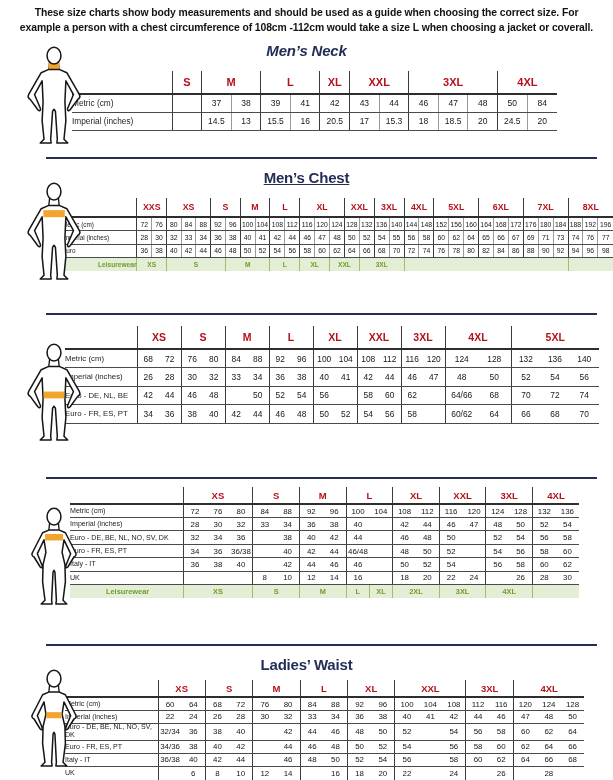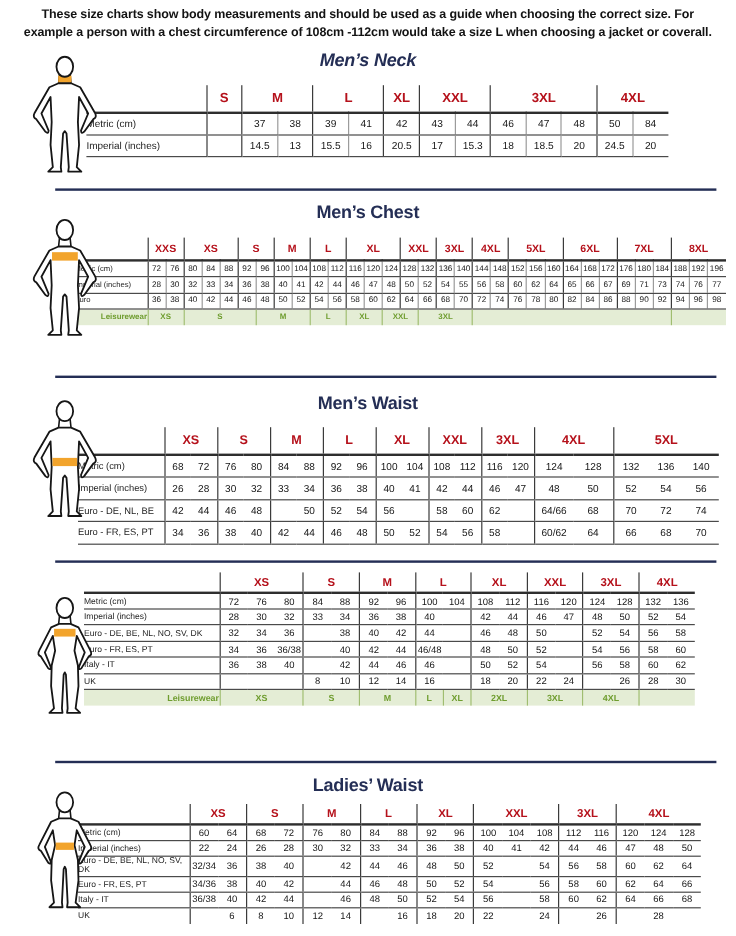--- a/index.html
+++ b/index.html
@@ -21,21 +21,21 @@
   td.v{text-align:center;}
   th.rl{text-align:left;font-weight:normal;color:#1d1d1d;}
   tr.hdr th{border-bottom:2px solid #2e2e2e;}
   th.gh{color:var(--red,#b5111b);font-weight:bold;text-align:center;border-left:1px solid #3b3b3b;}
   td.gs{border-left:1px solid #3b3b3b;}
   td.in{border-left:1px solid #9b9b9b;}
   tr.data td, tr.data th{border-bottom:1px solid #4a4a4a;}
   tr.data.noline td, tr.data.noline th{border-bottom:none;}
   tr.leisure th, tr.leisure td{background:var(--lgbg,#e4edd5);border-bottom:none;color:var(--lgrn,#6f9d2f);font-weight:bold;}
   tr.leisure td{text-align:center;border-left:1.5px solid #a0bd70;}
-  tr.leisure th{text-align:right;}
+  tr.leisure th{text-align:left;padding-left:36px;}
 </style>
 </head>
 <body style="--navy: #242e55; --red: #b5111b; --lgrn: #6f9d2f; --lgbg: #e4edd5;">
 
 <div class="intro">These size charts show body measurements and should be used as a guide when choosing the correct size. For example a person with a chest circumference of 108cm -112cm would take a size L when choosing a jacket or coverall.</div>
 <div id="sections">
     <div class="section" style="height: 120px;">
       <div class="figure" style="top: 10px;"><svg width="76" height="100" viewBox="0 0 80 104" xmlns="http://www.w3.org/2000/svg">
           <path d="M35.5 15 L34.5 24.5 L45.5 24.5 L44.5 15 Z" fill="#fff" stroke="#161616" stroke-width="1.4"></path>
           <rect x="34.2" y="17.2" width="11.6" height="6.4" fill="#f2a42c"></rect>
@@ -109,21 +109,21 @@
       </table>
     </div>
     <div class="divider"></div>
     <div class="section" style="height: 152px;">
       <div class="figure" style="top: 22px;"><svg width="76" height="100" viewBox="0 0 80 104" xmlns="http://www.w3.org/2000/svg">
           <path d="M35.5 15 L34.5 24.5 L45.5 24.5 L44.5 15 Z" fill="#fff" stroke="#161616" stroke-width="1.4"></path>
           <ellipse cx="40" cy="9.5" rx="7.3" ry="8.8" fill="#fff" stroke="#161616" stroke-width="1.6"></ellipse>
           <path d="M34.5 24 L26.5 27.5 L13.5 50 Q11.5 54 15 55.5 L23 66.5 Q25.5 69 25.8 65.5 L19.5 50.5 L27.5 36 L28.5 58 L27.5 78 L29.5 97.5 L25.5 101.5 L37 101.5 L36.5 97.5 L38.5 68 L40 66 L41.5 68 L43.5 97.5 L43 101.5 L54.5 101.5 L50.5 97.5 L52.5 78 L51.5 58 L52.5 36 L60.5 50.5 L54.2 65.5 Q54.5 69 57 66.5 L65 55.5 Q68.5 54 66.5 50 L53.5 27.5 L45.5 24 Z" fill="#fff" stroke="#161616" stroke-width="1.6" stroke-linejoin="round"></path>
           <rect x="28.8" y="29" width="22.6" height="7.4" fill="#f2a42c"></rect>
         </svg></div>
-      <div class="sec-title" style="padding-top: 9px;">Men’s Chest</div>
+      <div class="sec-title" style="padding-top: 9px; text-decoration: underline;">Men’s Chest</div>
       <table style="margin-left: 62px; margin-top: 12px; font-size: 6.8px;">
         <colgroup>
           <col style="width: 61px;">
           <col style="width: 15.06px;">
           <col style="width: 15.06px;">
           <col style="width: 15.06px;">
           <col style="width: 15.06px;">
           <col style="width: 15.06px;">
           <col style="width: 15.06px;">
           <col style="width: 15.06px;">
@@ -293,21 +293,20 @@
       </table>
     </div>
     <div class="divider"></div>
     <div class="section" style="height: 150px;">
       <div class="figure" style="top: 16px;"><svg width="76" height="102" viewBox="0 0 80 104" xmlns="http://www.w3.org/2000/svg">
           <path d="M35.5 15 L34.5 24.5 L45.5 24.5 L44.5 15 Z" fill="#fff" stroke="#161616" stroke-width="1.4"></path>
           <ellipse cx="40" cy="9.5" rx="7.3" ry="8.8" fill="#fff" stroke="#161616" stroke-width="1.6"></ellipse>
           <path d="M34.5 24 L26.5 27.5 L13.5 50 Q11.5 54 15 55.5 L23 66.5 Q25.5 69 25.8 65.5 L19.5 50.5 L27.5 36 L28.5 58 L27.5 78 L29.5 97.5 L25.5 101.5 L37 101.5 L36.5 97.5 L38.5 68 L40 66 L41.5 68 L43.5 97.5 L43 101.5 L54.5 101.5 L50.5 97.5 L52.5 78 L51.5 58 L52.5 36 L60.5 50.5 L54.2 65.5 Q54.5 69 57 66.5 L65 55.5 Q68.5 54 66.5 50 L53.5 27.5 L45.5 24 Z" fill="#fff" stroke="#161616" stroke-width="1.6" stroke-linejoin="round"></path>
           <rect x="29.2" y="50.5" width="21.6" height="7.2" fill="#f2a42c"></rect>
         </svg></div>
-      <div class="sec-title" style="padding-top: 12px;">Men’s Waist</div>
       <table style="margin-left: 65px; margin-top: 11px; font-size: 8.4px;">
         <colgroup>
           <col style="width: 72px;">
           <col style="width: 22px;">
           <col style="width: 22px;">
           <col style="width: 22px;">
           <col style="width: 22px;">
           <col style="width: 22px;">
           <col style="width: 22px;">
           <col style="width: 22px;">

